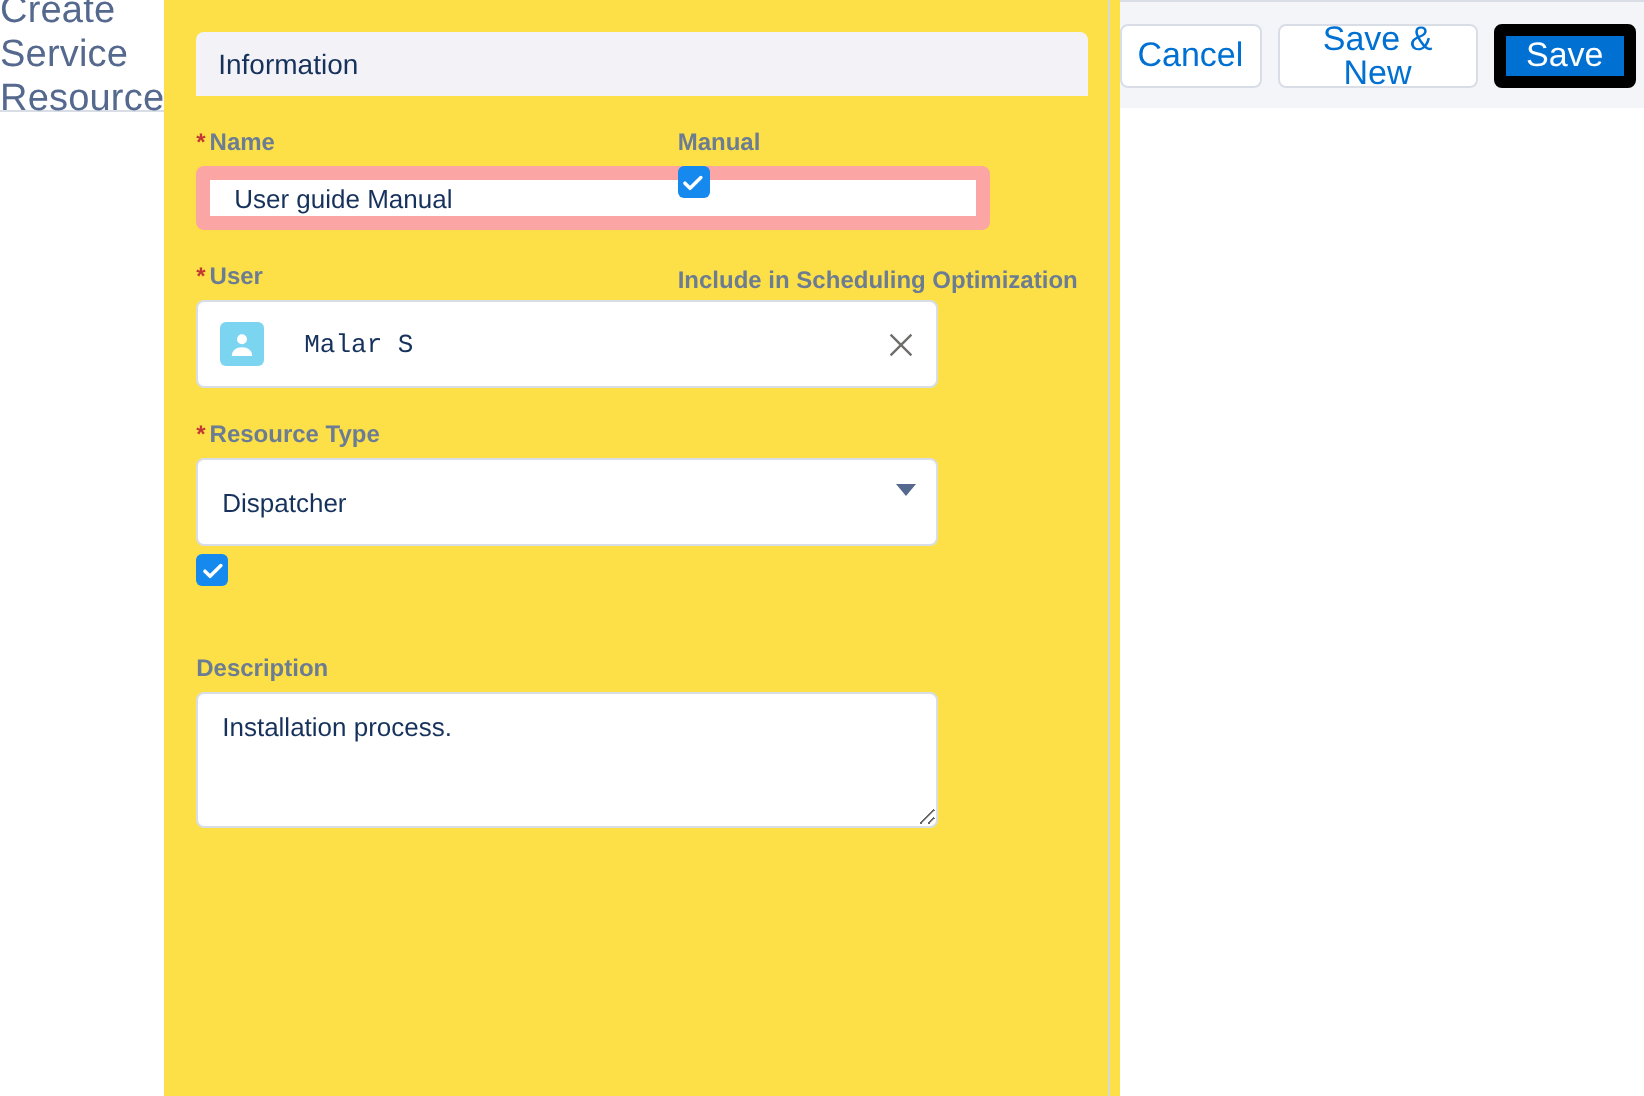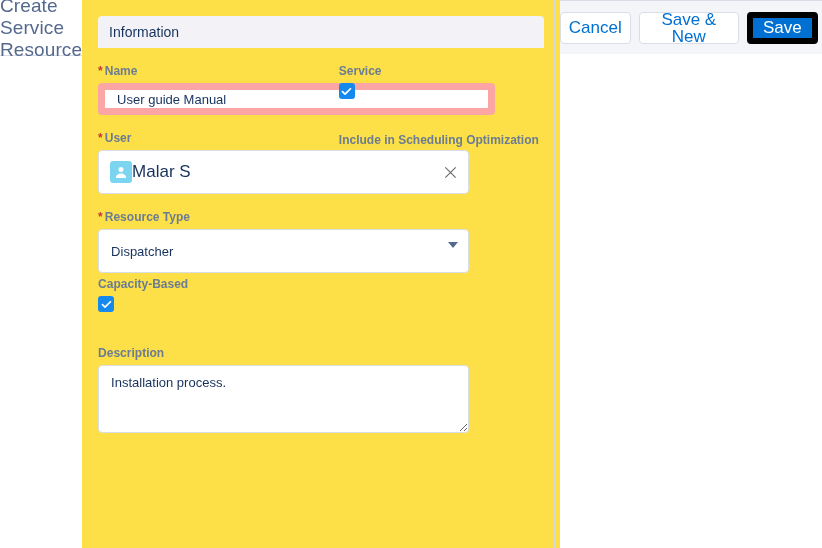--- a/index.html
+++ b/index.html
@@ -128,26 +128,27 @@
     height: 22px;
     border-radius: 3px;
     background: #7cd5f0;
     display: flex;
     align-items: center;
     justify-content: center;
     flex: 0 0 22px;
   }
   .avatar svg { display: block; }
   .pill-label {
-    font-size: 17px;
-    color: #16325c;
-    margin-left: 0;
+    font-size: 13px;
+    color: #16325c;
+    margin-left: 20px;
     white-space: nowrap;
     overflow: hidden;
     text-overflow: ellipsis;
+    font-family: Liberation Mono, monospace;
   }
   .pill-remove {
     width: 20px;
     height: 20px;
     display: flex;
     align-items: center;
     justify-content: center;
     cursor: pointer;
     flex: 0 0 20px;
   }
@@ -313,39 +314,38 @@
           </label>
           <div class="select-wrap">
             <div class="select-box">
               <span>Dispatcher</span>
             </div>
             <span class="select-arrow"></span>
           </div>
         </div>
 
         <div class="field field-tight">
-          <label class="field-label">Capacity-Based</label>
           <span class="checkbox">
             <svg width="11" height="11" viewBox="0 0 12 12" aria-hidden="true">
               <path d="M1.6 6.1 L4.4 8.9 L10.3 3.0" stroke="#ffffff" stroke-width="1.9" fill="none" stroke-linecap="round" stroke-linejoin="round"></path>
             </svg>
           </span>
         </div>
 
         <div class="field">
           <label class="field-label">Description</label>
           <textarea class="textarea" style="">Installation process.</textarea>
         </div>
 
       </div>
 
       <div class="col col-right">
 
         <div class="field field-tight">
-          <label class="field-label">Service</label>
+          <label class="field-label">Manual</label>
           <span class="checkbox">
             <svg width="11" height="11" viewBox="0 0 12 12" aria-hidden="true">
               <path d="M1.6 6.1 L4.4 8.9 L10.3 3.0" stroke="#ffffff" stroke-width="1.9" fill="none" stroke-linecap="round" stroke-linejoin="round"></path>
             </svg>
           </span>
         </div>
 
         <div class="field">
           <label class="field-label">Include in Scheduling Optimization</label>
           <span class="checkbox">

